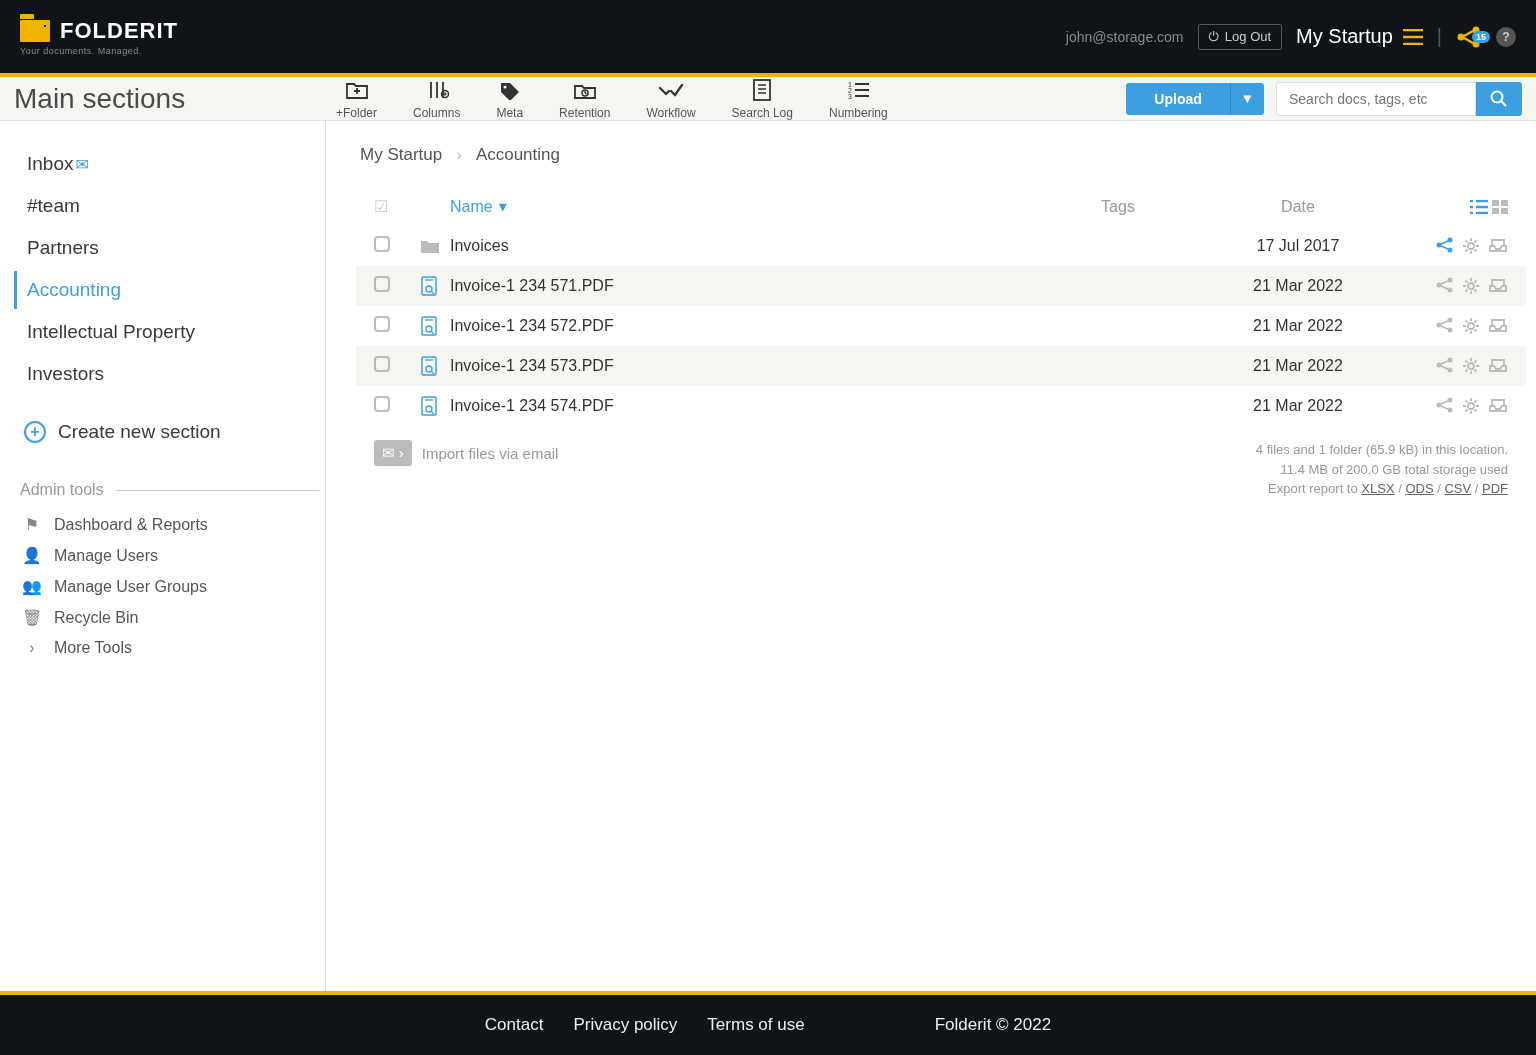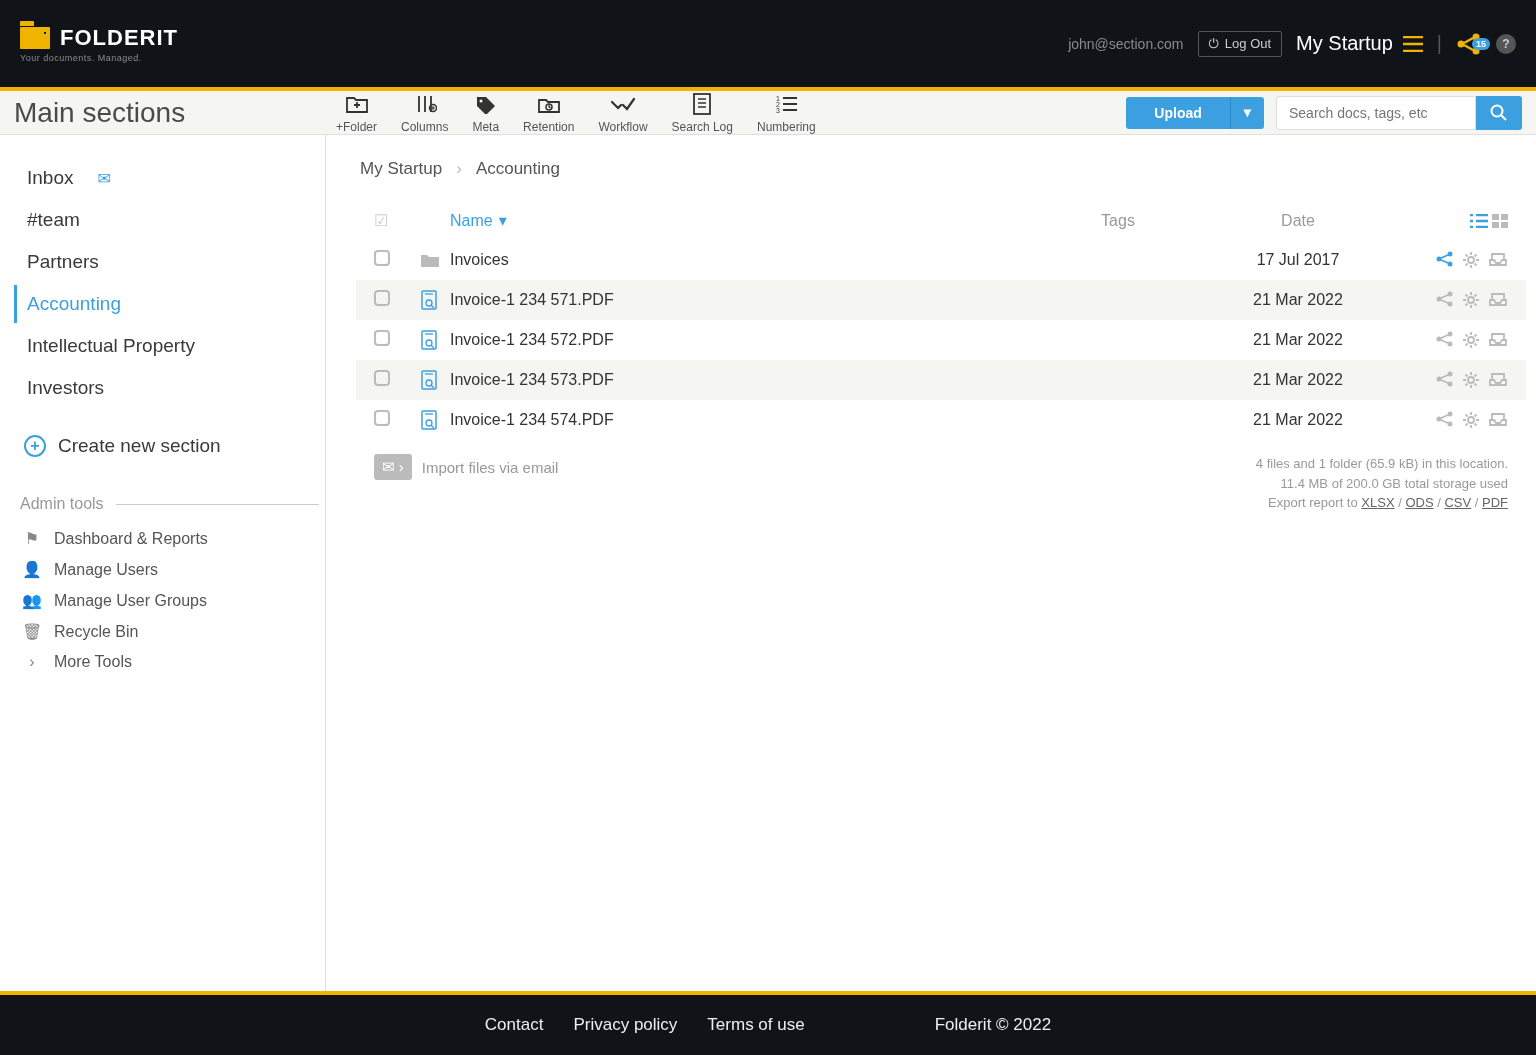--- a/index.html
+++ b/index.html
@@ -1,55 +1,55 @@
 <!DOCTYPE html>
 <html><head>
 <meta charset="utf-8">
 <style>
 * { margin:0; padding:0; box-sizing:border-box; font-family:-apple-system,BlinkMacSystemFont,"Segoe UI",Arial,sans-serif; }
 body { background:#fff; width:1536px; height:1055px; display:flex; flex-direction:column; overflow:hidden; color:#333; }
 
 
-.hdr { background:#101418; height:91px; display:flex; align-items:center; padding:8px 20px; color:#fff; border-bottom:4px solid #f0b400; }
+.hdr { background:#101418; height:77px; display:flex; align-items:center; padding:8px 20px; color:#fff; border-bottom:4px solid #f0b400; }
 .logo { display:flex; flex-direction:column; }
 .logo-row { display:flex; align-items:center; gap:10px; }
 .logo-mark { width:30px; height:22px; background:#f0b400; position:relative; border-radius:1px; }
 .logo-mark::before { content:''; position:absolute; top:-6px; left:0; width:14px; height:5px; background:#f0b400; border-radius:1px 1px 0 0; }
 .logo-mark::after { content:''; position:absolute; top:5px; right:4px; width:2px; height:2px; background:#101418; }
 .logo-text { font-size:22px; font-weight:600; letter-spacing:1px; }
 .logo-tag { font-size:9px; color:#8a8a8a; margin-top:2px; letter-spacing:0.5px; }
 .hdr-spacer { flex:1; }
 .hdr-right { display:flex; align-items:center; gap:14px; }
 .user-email { color:#8a8a8a; font-size:14px; }
 .logout-btn { border:1px solid #555; color:#ccc; background:transparent; padding:4px 10px; font-size:13px; display:flex; align-items:center; gap:6px; border-radius:2px; cursor:pointer; }
 .account-switch { display:flex; align-items:center; gap:10px; font-size:20px; font-weight:500; color:#fff; cursor:pointer; }
 .divider-v { color:#555; font-size:20px; }
 .share-badge { position:relative; color:#f0b400; cursor:pointer; }
 .share-badge .count { position:absolute; top:-6px; right:-8px; background:#3ca0e0; color:#fff; font-size:9px; border-radius:8px; padding:1px 4px; font-weight:600;margin-top:11px; }
 .help-icon { width:20px; height:20px; border-radius:50%; background:#555; color:#ccc; display:flex; align-items:center; justify-content:center; font-size:12px; font-weight:bold; cursor:pointer; }
 
 
 .tbar { background:#f5f5f1; border-bottom:1px solid #e0e0da; height:44px; display:flex; align-items:center; padding:0 14px; }
 .tbar-title { font-size:28px; color:#4a4a4a; font-weight:400; width:312px; }
-.tbar-tools { display:flex; gap:4px; }
+.tbar-tools { display:flex; gap:16px; }
 .tool { display:flex; flex-direction:column; align-items:center; gap:4px; padding:0 10px; cursor:pointer; color:#444; }
 .tool-ic { height:24px; display:flex; align-items:center; justify-content:center; font-size:20px; }
 .tool-lbl { font-size:12px; color:#555; }
 .tbar-spacer { flex:1; }
 .upload-wrap { display:flex; }
 .upload-btn { background:#3ca0e0; color:#fff; border:none; font-size:14px; font-weight:600; padding:8px 28px; cursor:pointer; border-radius:3px 0 0 3px; }
 .upload-dd { background:#3ca0e0; border:none; border-left:1px solid #2b8ac9; color:#fff; padding:8px 10px; cursor:pointer; border-radius:0 3px 3px 0; }
 .search-wrap { display:flex; margin-left:12px; }
 .search-in { border:1px solid #ddd; background:#fff; padding:8px 12px; font-size:14px; width:200px; border-radius:3px 0 0 3px; outline:none; color:#888; }
 .search-btn { background:#3ca0e0; border:none; color:#fff; padding:8px 14px; cursor:pointer; border-radius:0 3px 3px 0; }
 
 
 .body { flex:1; display:flex; overflow:hidden; }
 .side { width:326px; padding:24px 0 0 14px; border-right:1px solid #e0e0da; overflow-y:auto; }
-.side-item { display:flex; align-items:center; gap:24px; padding:8px 10px; font-size:19px; color:#3a3a3a; cursor:pointer; border-left:3px solid transparent; margin-bottom:4px; }
+.side-item { display:flex; align-items:center; gap:2px; padding:8px 10px; font-size:19px; color:#3a3a3a; cursor:pointer; border-left:3px solid transparent; margin-bottom:4px; }
 .side-item.active { color:#3ca0e0; border-left-color:#3ca0e0; }
 .mail-ic { color:#3ca0e0; font-size:16px; }
 .create-sec { display:flex; align-items:center; gap:12px; padding:18px 10px; font-size:19px; color:#3a3a3a; cursor:pointer; margin-top:10px; }
 .plus-circ { width:22px; height:22px; border:2px solid #3ca0e0; border-radius:50%; color:#3ca0e0; display:flex; align-items:center; justify-content:center; font-size:16px; font-weight:bold; }
 .admin-hdr { display:flex; align-items:center; gap:12px; color:#999; font-size:16px; padding:20px 6px 10px; }
 .admin-hdr hr { flex:1; border:none; border-top:1px solid #ccc; }
 .admin-item { display:flex; align-items:center; gap:12px; padding:6px 8px; font-size:16px; color:#555; cursor:pointer; }
 .admin-ic { width:20px; color:#888; text-align:center; }
 
 .main { flex:1; padding:24px 10px 0 30px; display:flex; flex-direction:column; }
@@ -96,21 +96,21 @@
 <div class="hdr">
   <div class="logo">
     <div class="logo-row">
       <span class="logo-mark"></span>
       <span class="logo-text">FOLDERIT</span>
     </div>
     <span class="logo-tag">Your documents. Managed.</span>
   </div>
   <div class="hdr-spacer"></div>
   <div class="hdr-right">
-    <span class="user-email">john@section.com</span>
+    <span class="user-email">john@storage.com</span>
     <button class="logout-btn">
       <span>⏻</span>
       <span>Log Out</span>
     </button>
     <div class="account-switch">
       <span>My Startup</span>
       <svg width="20" height="16" viewBox="0 0 20 16">
           <path d="M0 1h20M0 8h20M0 15h20" stroke="#f0b400" stroke-width="2.5"></path>
         </svg>
     </div>

